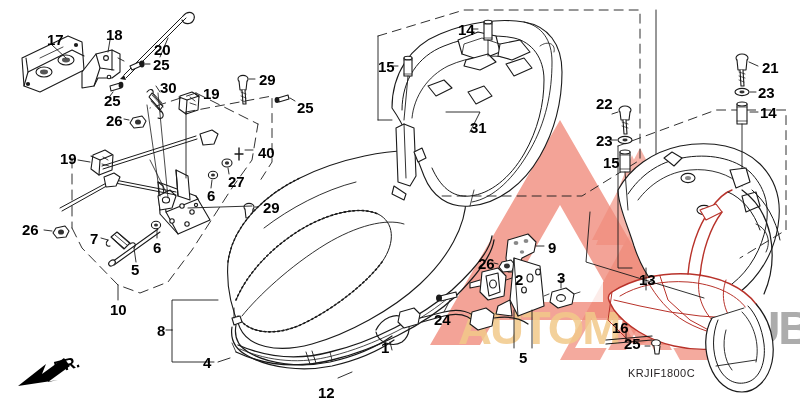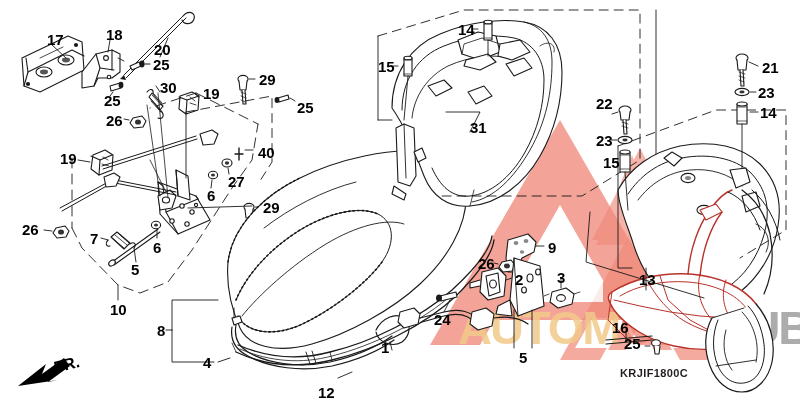--- a/index.html
+++ b/index.html
@@ -2,22 +2,22 @@
 <html><head>
 <meta charset="utf-8">
 <style>
   html,body{margin:0;padding:0;background:#ffffff;}
   body{width:800px;height:400px;overflow:hidden;
        font-family:"Liberation Sans","DejaVu Sans",sans-serif;}
   #stage{position:relative;width:800px;height:400px;background:#fff;}
   #stage svg{position:absolute;left:0;top:0;}
   .lbl{position:absolute;font-weight:bold;font-size:15px;color:#000;
        line-height:1;letter-spacing:0px;white-space:nowrap;}
-  .pn{position:absolute;font-size:11px;font-weight:bold;color:#231f20;
-      letter-spacing:.4px;white-space:nowrap;}
+  .pn{position:absolute;font-size:11px;font-weight:normal;color:#231f20;
+      letter-spacing:.4px;white-space:nowrap;margin-left:8px;}
   .frtxt{position:absolute;font-weight:bold;font-size:16px;color:#000;
          transform:rotate(-14deg);white-space:nowrap;}
   .wm{position:absolute;pointer-events:none;}
 </style>
 </head>
 <body>
 
 <div id="stage">
 
   <svg width="800" height="400">

